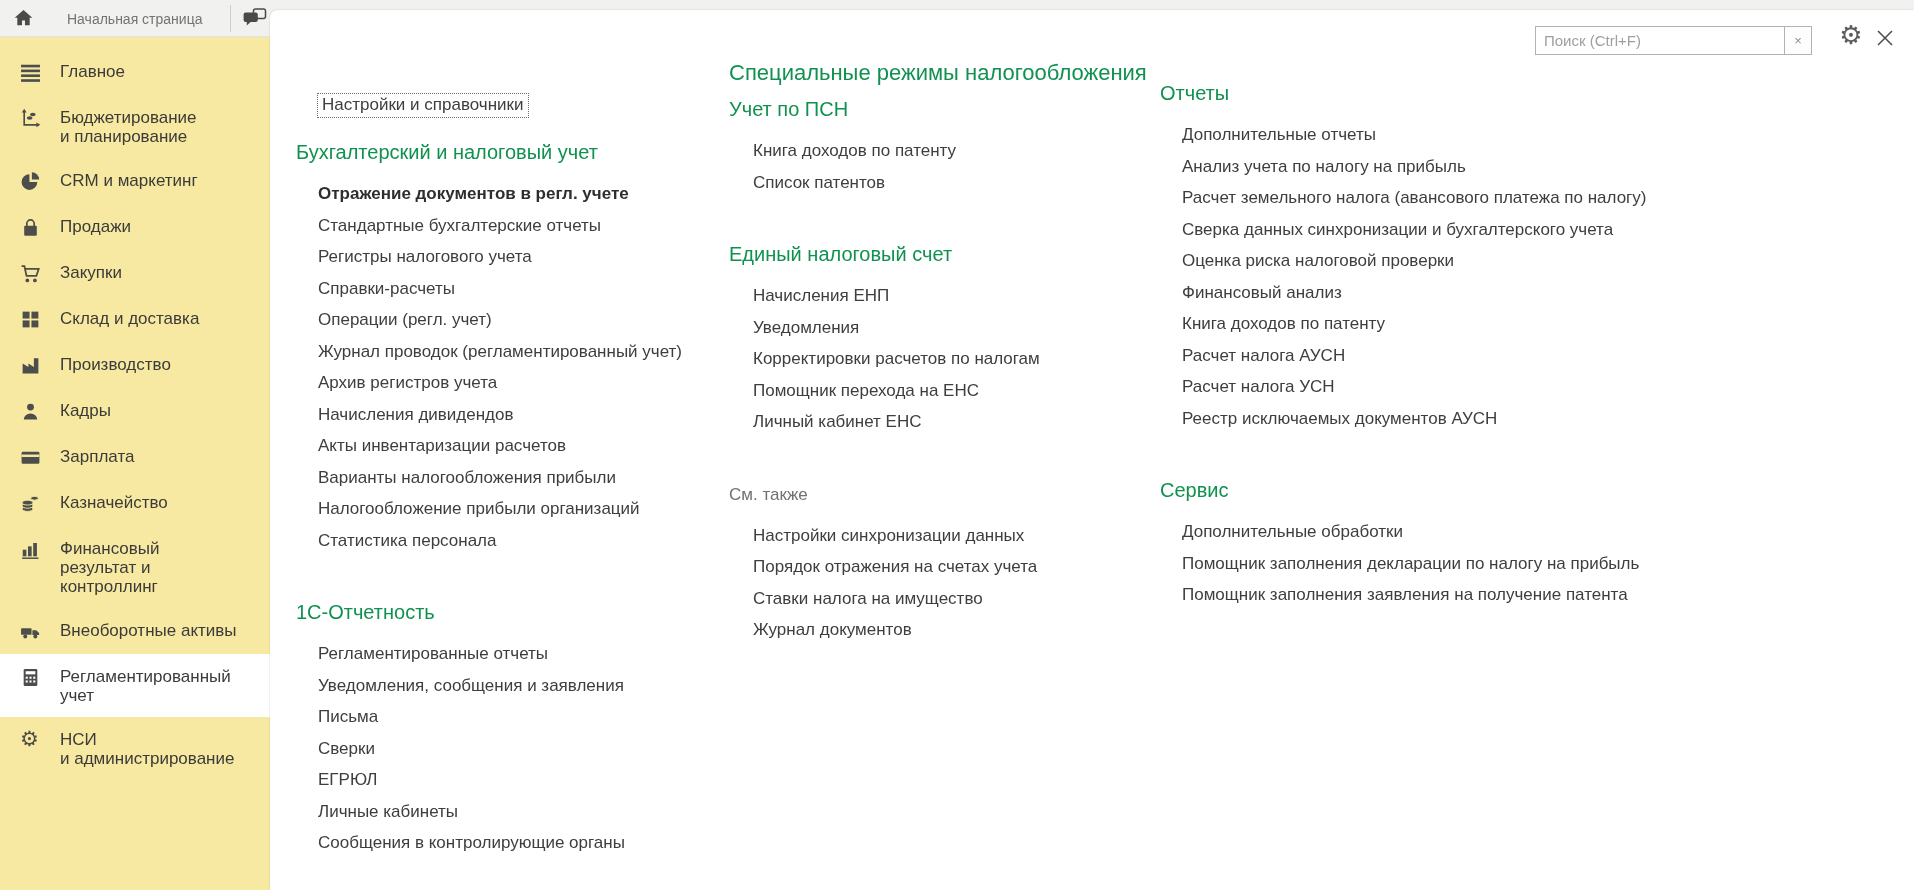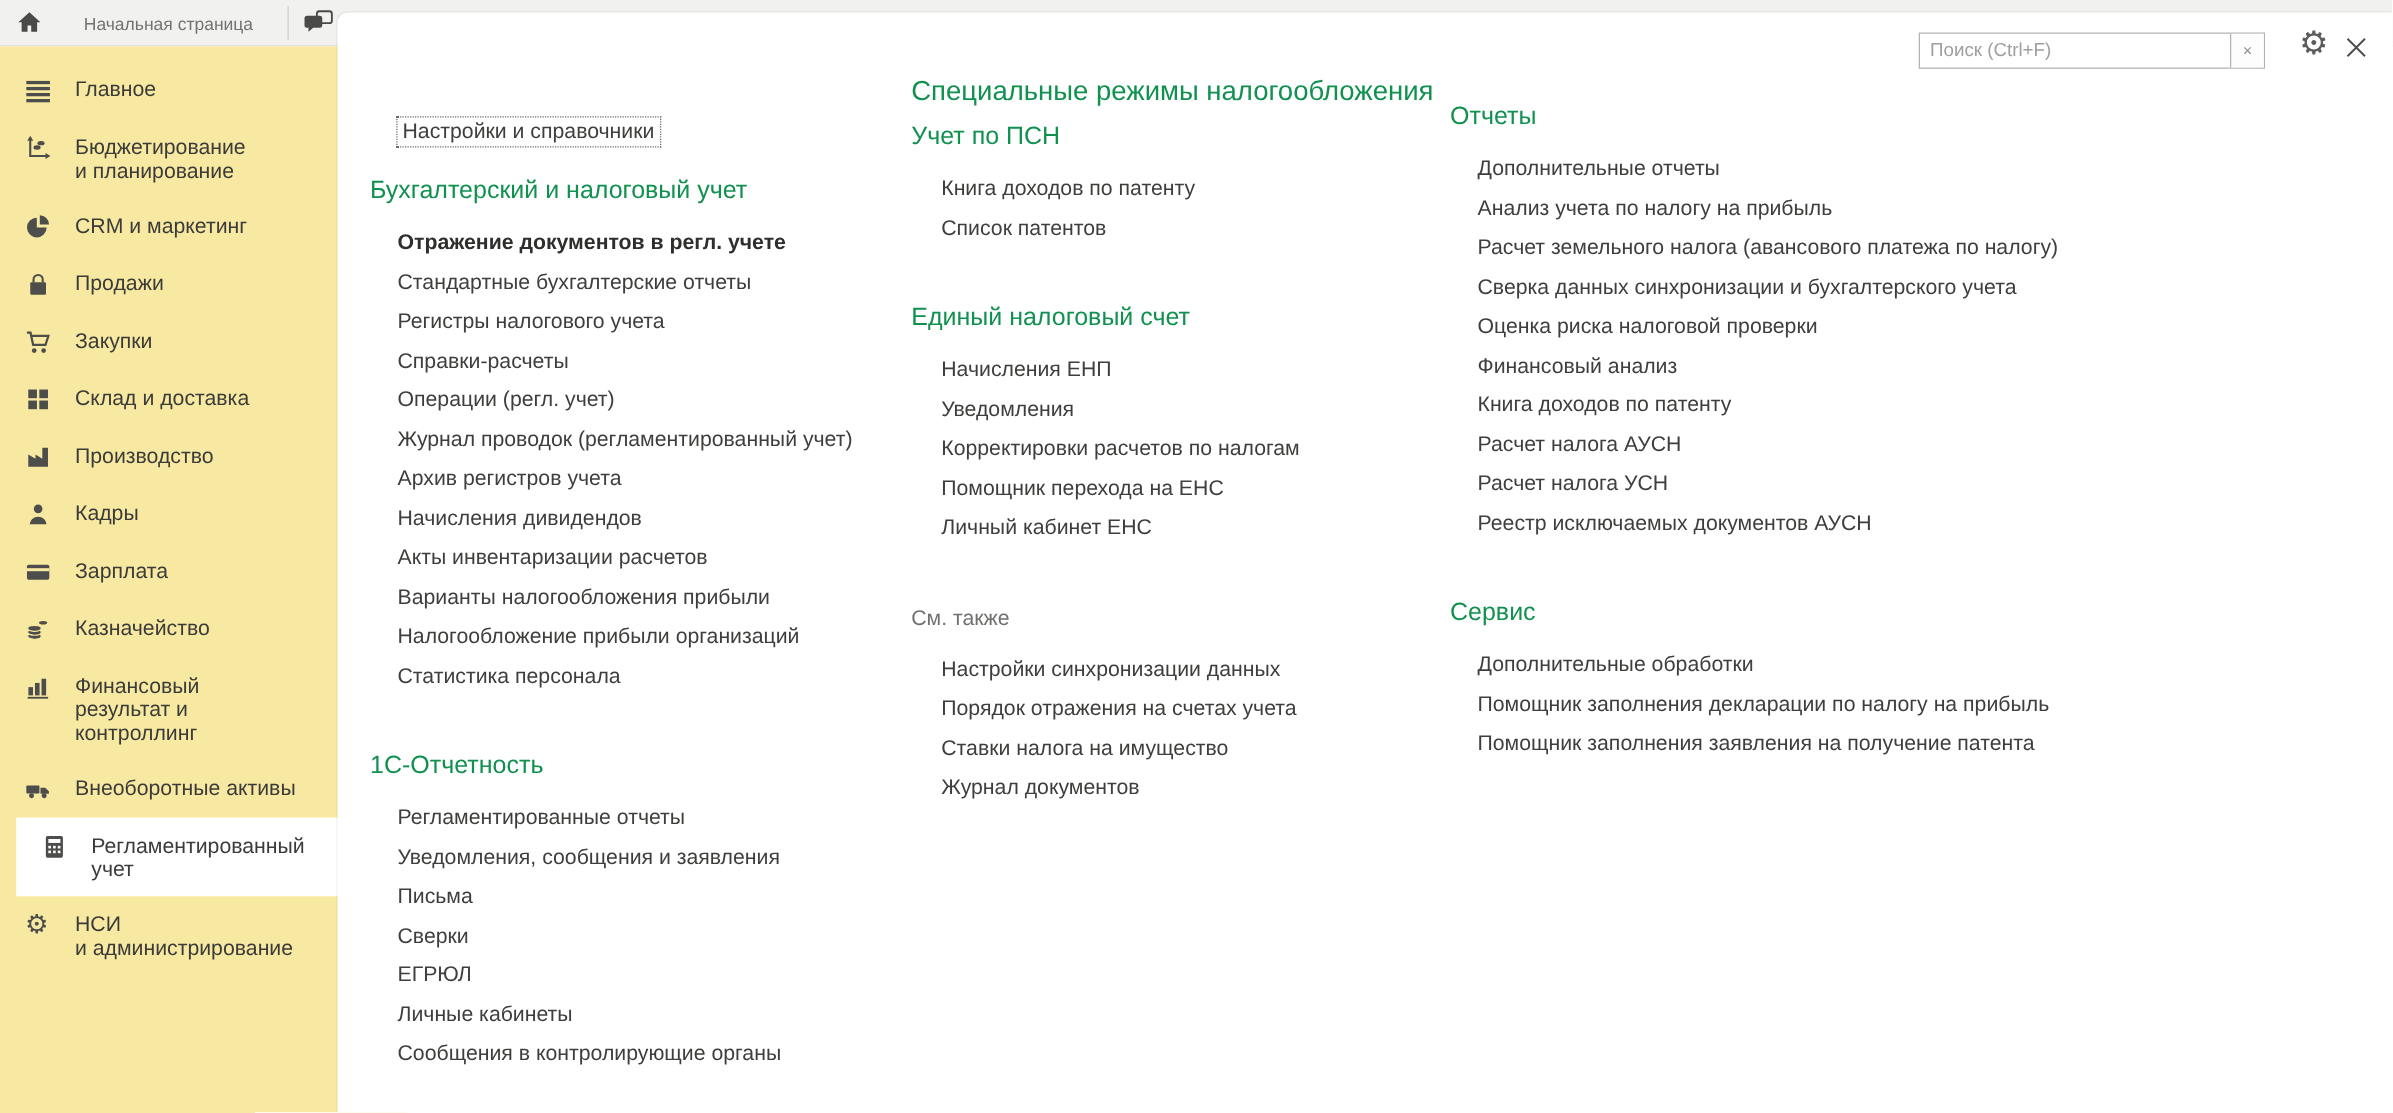--- a/index.html
+++ b/index.html
@@ -19,21 +19,21 @@
   
   .topbar{position:absolute;left:0;top:0;width:100%;height:37px;background:var(--topbar);border-bottom:1px solid #e2e2e0;}
   .home-tab{position:absolute;left:0;top:0;height:37px;width:230px;display:flex;align-items:center;cursor:pointer;}
   .home-tab .hicon{margin:0 11px 0 13px;width:21px;height:21px;}
   .home-tab .hlabel{font-size:14px;color:#737373;margin-left:22px;}
   .tab-sep{position:absolute;left:230px;top:5px;height:27px;width:1px;background:#cdcdcb;}
   .chat-btn{position:absolute;left:242px;top:7px;width:26px;height:24px;cursor:pointer;}
   
   .sidebar{position:absolute;left:0;top:37px;width:326px;height:853px;background:var(--yellow);padding-top:12px;}
   .side-item{display:flex;align-items:flex-start;padding:13px 6px 12px 20px;cursor:pointer;}
-  .side-item.selected{background:#ffffff;margin-left:13px;}
+  .side-item.selected{background:#ffffff;}
   .side-icon{width:21px;height:21px;margin-right:19px;flex:none;}
   .side-icon svg{display:block;}
   .side-icon .glyph{font-family:"DejaVu Sans",sans-serif;font-size:21px;line-height:21px;color:var(--icon);display:block;margin-top:-1px;}
   .side-label{font-size:17px;line-height:19px;color:#3b3b39;width:186px;white-space:pre-line;}
   
   .panel{position:absolute;left:270px;top:10px;right:0;bottom:0;background:#fff;border-radius:8px 0 0 0;box-shadow:-1px -1px 0 rgba(0,0,0,0.05);}
   
   .search-wrap{position:absolute;top:16px;right:102px;height:29px;display:flex;border:1px solid #b2b2b2;background:#fff;}
   .search-input{border:none;outline:none;width:248px;padding:0 8px;font-size:15px;color:#333;font-family:inherit;background:transparent;}
   .search-input::placeholder{color:#9f9f9d;}

